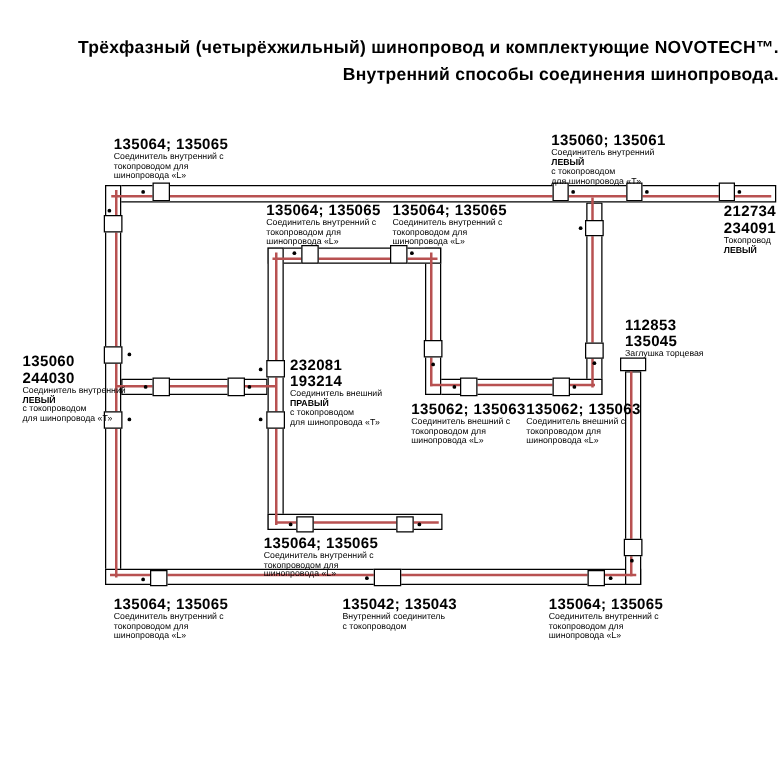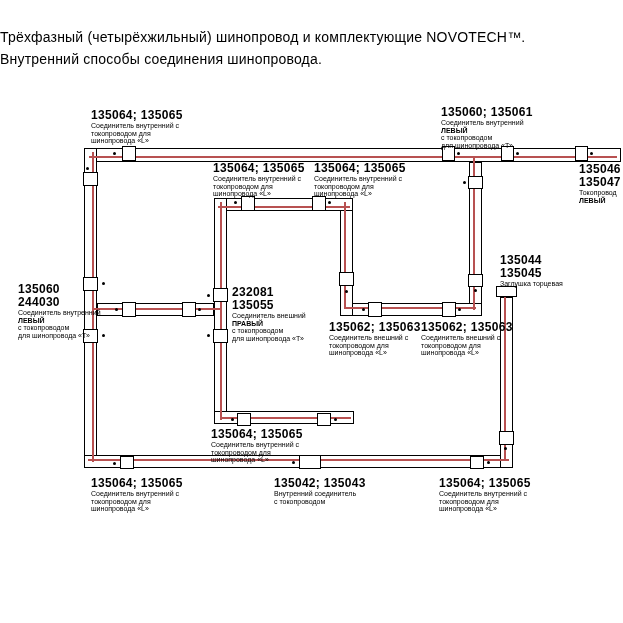--- a/index.html
+++ b/index.html
@@ -1,22 +1,22 @@
 <!DOCTYPE html>
 <html><head>
 <meta charset="utf-8">
 <style>
   html,body{margin:0;padding:0;}
   body{
     width:623px;height:623px;background:#ffffff;position:relative;overflow:hidden;
     font-family:"Liberation Sans", sans-serif;color:#000;
   }
   .title{
-    position:absolute;top:26px;left:0;right:0;text-align:left;
-    font-weight:normal;font-size:14px;line-height:22px;letter-spacing:0.2px;
+    position:absolute;top:26px;left:0;right:0;text-align:right;
+    font-weight:bold;font-size:14px;line-height:22px;letter-spacing:0.2px;
   }
   #diagram{position:absolute;left:16px;top:0;width:623px;height:623px;border-radius:29px;}
   .track{position:absolute;background:#fff;border:1px solid #000;box-sizing:border-box;}
   .red{position:absolute;}
   .cbox{position:absolute;background:#fff;border:1px solid #000;box-sizing:border-box;}
   .cap{position:absolute;background:#fff;border:1px solid #000;box-sizing:border-box;}
   .dot{position:absolute;width:3px;height:3px;background:#000;border-radius:50%;}
   .label{position:absolute;font-size:7px;line-height:7.6px;white-space:nowrap;}
   .label.right{}
   .label .num{font-size:12px;font-weight:bold;line-height:13px;letter-spacing:0.3px;}
@@ -123,41 +123,41 @@
       <div class="desc">шинопровода «L»</div>
     </div>
     <div class="label" style="left: 425px; top: 106px;">
       <div class="num">135060; 135061</div>
       <div class="desc">Соединитель внутренний</div>
       <div class="desc bold">ЛЕВЫЙ</div>
       <div class="desc">с токопроводом</div>
       <div class="desc">для шинопровода «Т»</div>
     </div>
     <div class="label" style="left: 563px; top: 163px;">
-      <div class="num">135046</div>
-      <div class="num">135047</div>
+      <div class="num">212734</div>
+      <div class="num">234091</div>
       <div class="desc">Токопровод</div>
       <div class="desc bold">ЛЕВЫЙ</div>
     </div>
     <div class="label" style="left: 484px; top: 254px;">
-      <div class="num">135044</div>
+      <div class="num">112853</div>
       <div class="num">135045</div>
       <div class="desc">Заглушка торцевая</div>
     </div>
     <div class="label right" style="left: 2px; top: 283px; width: 70px;">
       <div class="num">135060</div>
       <div class="num">244030</div>
       <div class="desc">Соединитель внутренний</div>
       <div class="desc bold">ЛЕВЫЙ</div>
       <div class="desc">с токопроводом</div>
       <div class="desc">для шинопровода «Т»</div>
     </div>
     <div class="label" style="left: 216px; top: 286px;">
       <div class="num">232081</div>
-      <div class="num">135055</div>
+      <div class="num">193214</div>
       <div class="desc">Соединитель внешний</div>
       <div class="desc bold">ПРАВЫЙ</div>
       <div class="desc">с токопроводом</div>
       <div class="desc">для шинопровода «Т»</div>
     </div>
     <div class="label" style="left: 313px; top: 321px;">
       <div class="num">135062; 135063</div>
       <div class="desc">Соединитель внешний с</div>
       <div class="desc">токопроводом для</div>
       <div class="desc">шинопровода «L»</div>

